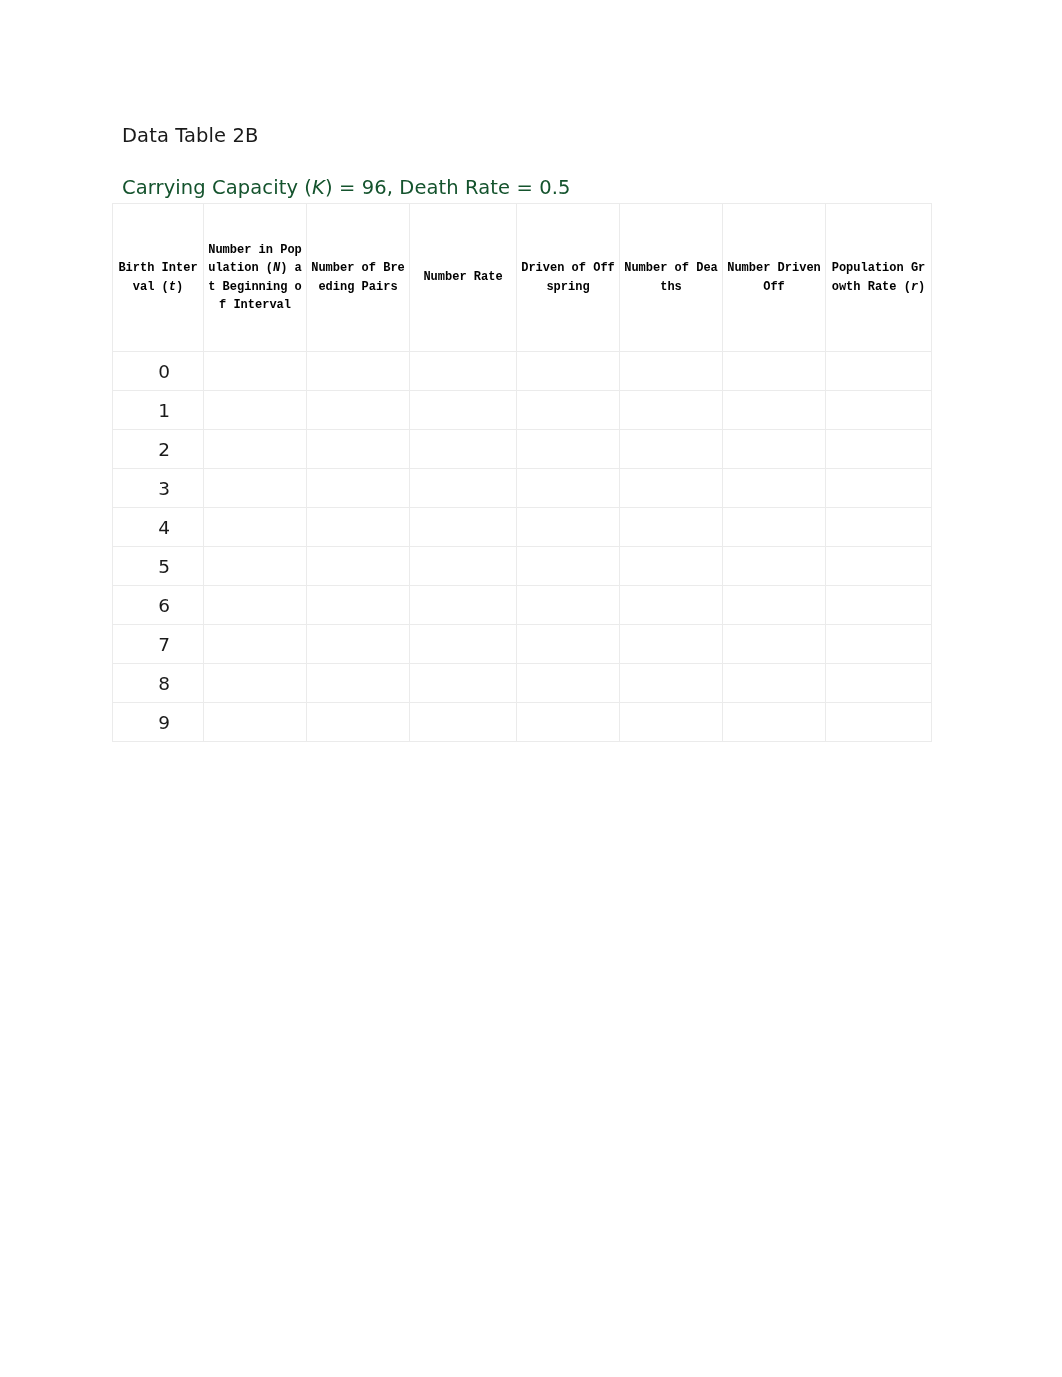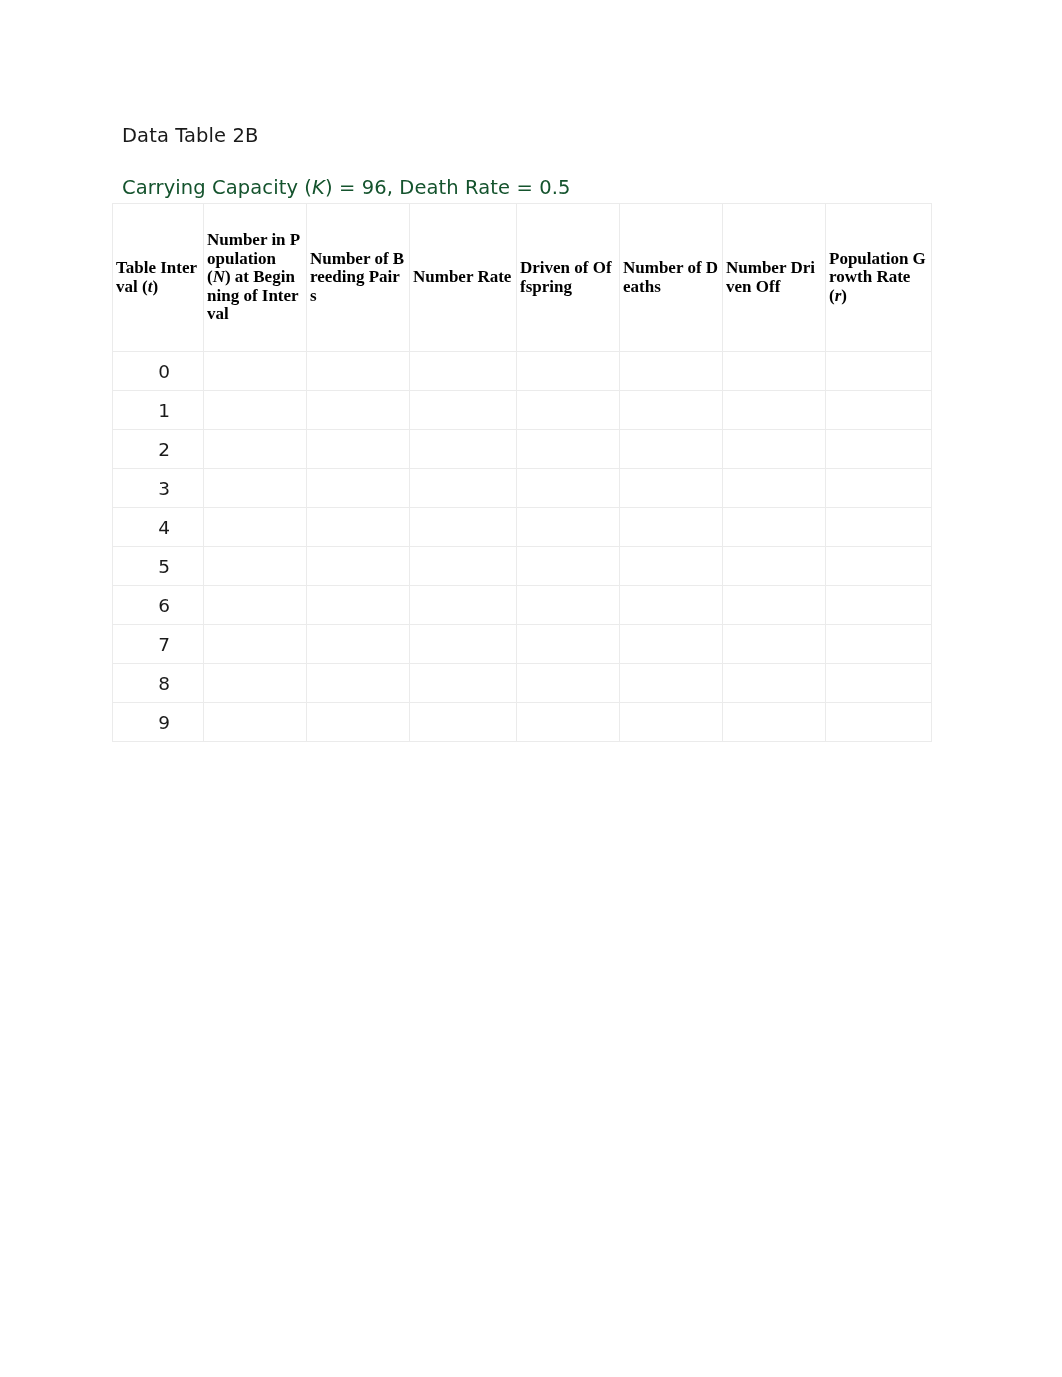--- a/index.html
+++ b/index.html
@@ -60,25 +60,25 @@
     background: #fbfbfb;
   }
   table.data-table th,
   table.data-table td {
     border: 1px solid #ebebeb;
     background: #ffffff;
     padding: 0;
     vertical-align: middle;
   }
   table.data-table thead th {
-    font-family: Liberation Serif, serif;
+    font-family: Liberation Mono, monospace;
     font-weight: bold;
-    font-size: 17px;
+    font-size: 12px;
     line-height: 18.5px;
-    text-align: left;
+    text-align: center;
     color: #000000;
     height: 143px;
     padding: 2px 3px;
     word-break: break-all;
     overflow-wrap: anywhere;
     hyphens: none;
   }
   table.data-table thead th i {
     font-style: italic;
   }
@@ -118,21 +118,21 @@
         <col class="c-population">
         <col class="c-breeding">
         <col class="c-birth">
         <col class="c-offspring">
         <col class="c-deaths">
         <col class="c-driven">
         <col class="c-growth">
       </colgroup>
       <thead>
         <tr>
-          <th><span>Table Interval (</span><i>t</i><span>)</span></th>
+          <th><span>Birth Interval (</span><i>t</i><span>)</span></th>
           <th><span>Number in Population (</span><i>N</i><span>) at Beginning of Interval</span></th>
           <th><span>Number of Breeding Pairs</span></th>
           <th><span>Number Rate</span></th>
           <th><span>Driven of Offspring</span></th>
           <th><span>Number of Deaths</span></th>
           <th><span>Number Driven Off</span></th>
           <th><span>Population Growth Rate (</span><i>r</i><span>)</span></th>
         </tr>
       </thead>
       <tbody>

